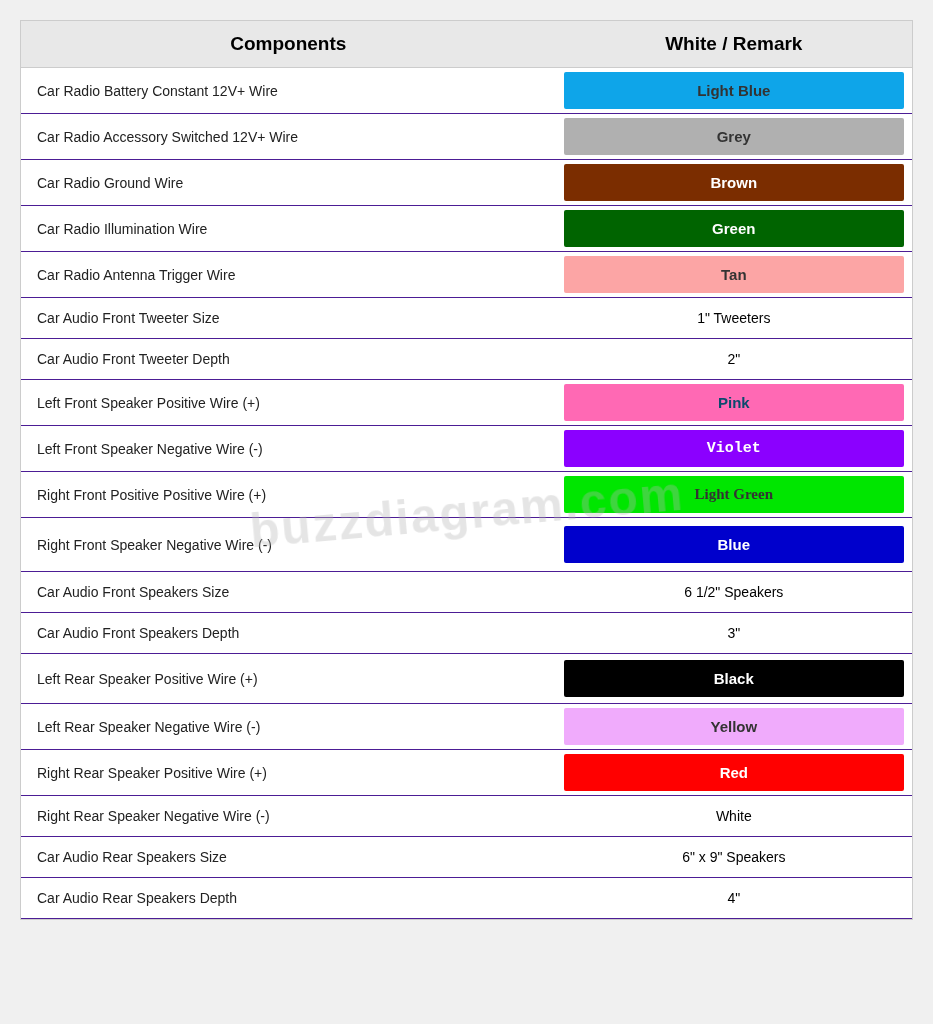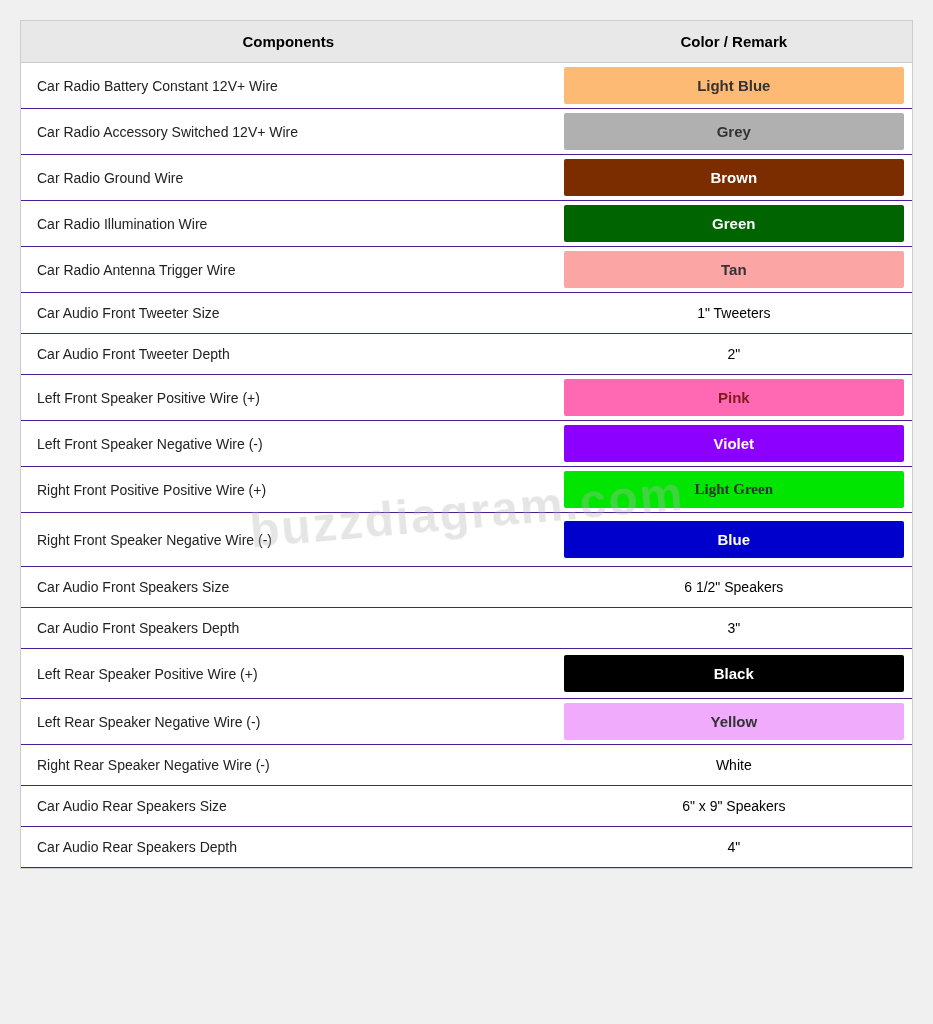--- a/index.html
+++ b/index.html
@@ -17,21 +17,21 @@
       border: 1px solid #ccc;
     }
     table {
       width: 100%;
       border-collapse: collapse;
     }
     thead tr th {
       background: #e8e8e8;
       padding: 12px 16px;
       font-weight: bold;
-      font-size: 15px;
+      font-size: 19px;
       border-bottom: 1px solid #ccc;
     }
     thead tr th:first-child {
       text-align: center;
       width: 60%;
     }
     thead tr th:last-child {
       text-align: center;
       width: 40%;
     }
@@ -75,28 +75,28 @@
   </style>
 </head>
 <body>
 
 <div class="table-wrapper">
   <div class="watermark">buzzdiagram.com</div>
   <table>
     <thead>
       <tr>
         <th>Components</th>
-        <th>Color / Remark</th>
+        <th>White / Remark</th>
       </tr>
     </thead>
     <tbody id="table-body">
     <tr>
           <td>Car Radio Battery Constant 12V+ Wire</td>
           <td style="padding: 4px 8px;">
-            <span class="color-cell" style="background-color: #fdba74; color: rgb(51, 51, 51);">Light Blue</span>
+            <span class="color-cell" style="background-color: #0ea5e9; color: rgb(51, 51, 51);">Light Blue</span>
           </td>
         </tr>
         <tr>
           <td>Car Radio Accessory Switched 12V+ Wire</td>
           <td style="padding: 4px 8px;">
             <span class="color-cell" style="background-color: rgb(176, 176, 176); color: rgb(51, 51, 51);">Grey</span>
           </td>
         </tr>
         <tr>
           <td>Car Radio Ground Wire</td>
@@ -120,26 +120,26 @@
           <td>Car Audio Front Tweeter Size</td>
           <td style="padding: 12px 16px; text-align: center;">1" Tweeters</td>
         </tr>
         <tr>
           <td>Car Audio Front Tweeter Depth</td>
           <td style="padding: 12px 16px; text-align: center;">2"</td>
         </tr>
         <tr>
           <td>Left Front Speaker Positive Wire (+)</td>
           <td style="padding: 4px 8px;">
-            <span class="color-cell" style="background-color: rgb(255, 105, 180); color: #7f1d1d; text-align: center;">Pink</span>
+            <span class="color-cell" style="background-color: rgb(255, 105, 180); color: #0c4a6e; text-align: center;">Pink</span>
           </td>
         </tr>
         <tr>
           <td>Left Front Speaker Negative Wire (-)</td>
-          <td style="padding: 4px 8px;">
+          <td style="padding: 4px 8px; font-family: Liberation Mono, monospace;">
             <span class="color-cell" style="background-color: rgb(139, 0, 255); color: rgb(255, 255, 255);">Violet</span>
           </td>
         </tr>
         <tr>
           <td>Right Front Positive Positive Wire (+)</td>
           <td style="padding: 4px 8px;">
             <span class="color-cell" style="background-color: rgb(0, 230, 0); color: rgb(51, 51, 51); font-family: Liberation Serif, serif;">Light Green</span>
           </td>
         </tr>
         <tr>
@@ -162,20 +162,26 @@
             <span class="color-cell" style="background-color: rgb(0, 0, 0); color: rgb(255, 255, 255);">Black</span>
           </td>
         </tr>
         <tr>
           <td>Left Rear Speaker Negative Wire (-)</td>
           <td style="padding: 4px 8px;">
             <span class="color-cell" style="background-color: #f0abfc; color: rgb(51, 51, 51);">Yellow</span>
           </td>
         </tr>
         <tr>
+          <td>Right Rear Speaker Positive Wire (+)</td>
+          <td style="padding: 4px 8px;">
+            <span class="color-cell" style="background-color: rgb(255, 0, 0); color: rgb(255, 255, 255);">Red</span>
+          </td>
+        </tr>
+        <tr>
           <td>Right Rear Speaker Negative Wire (-)</td>
           <td style="padding: 12px 16px; text-align: center;">White</td>
         </tr>
         <tr>
           <td>Car Audio Rear Speakers Size</td>
           <td style="padding: 12px 16px; text-align: center;">6" x 9" Speakers</td>
         </tr>
         <tr>
           <td>Car Audio Rear Speakers Depth</td>
           <td style="padding: 12px 16px; text-align: center;">4"</td>

